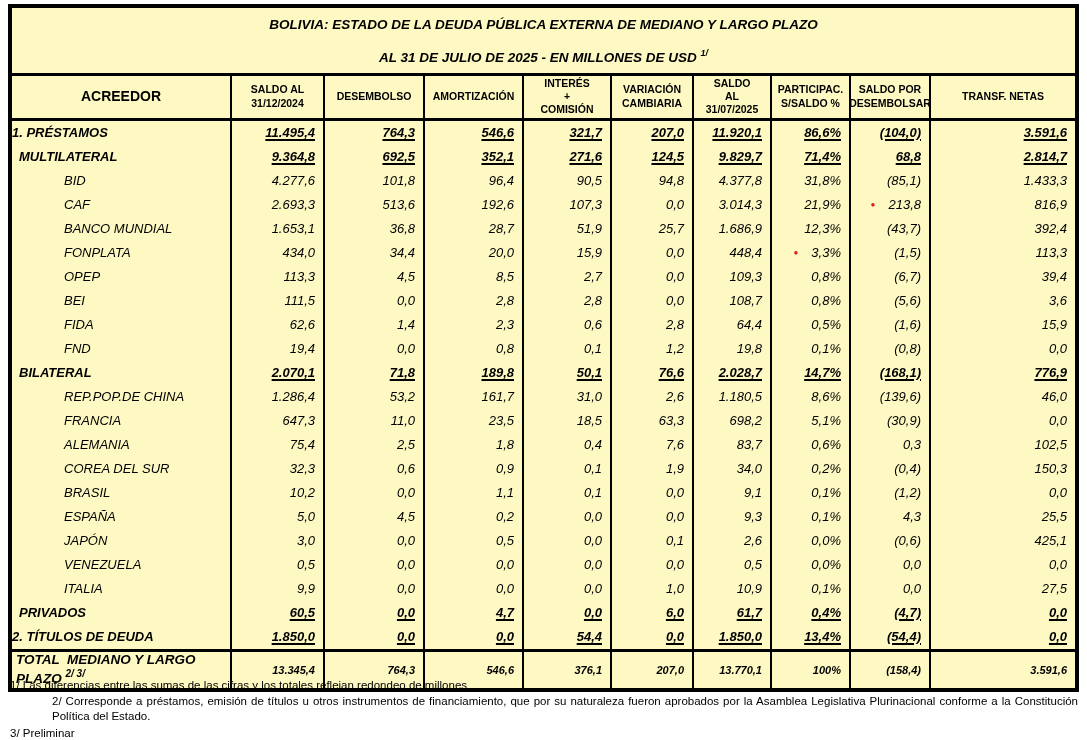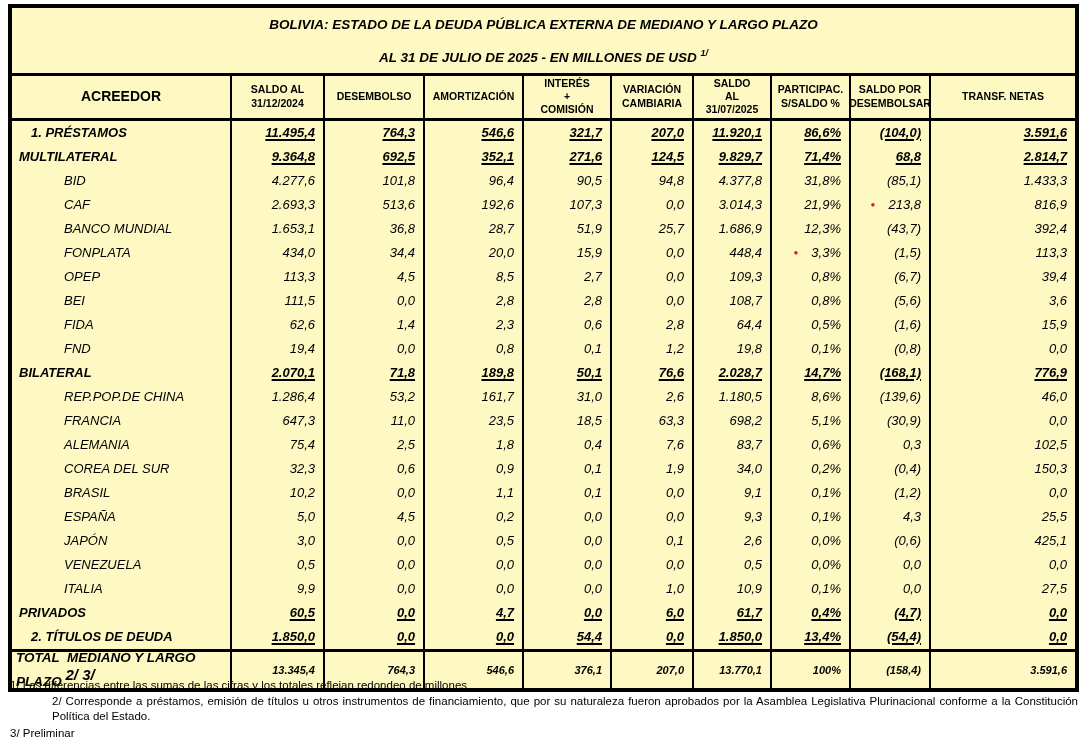--- a/index.html
+++ b/index.html
@@ -60,21 +60,21 @@
   
   .body-rows .trow{height:24px;}
   .body-rows .cell{
     display:flex;
     align-items:center;
     font-style:italic;
     font-size:13px;
   }
   .cell.label{justify-content:flex-start; padding-left:6px; white-space:pre;}
   .cell.num{justify-content:flex-end; padding-right:8px;}
-  .trow.section .cell.label{font-weight:bold; padding-left:19px;}
+  .trow.section .cell.label{font-weight:bold; padding-left:0;}
   .trow.group .cell.label{font-weight:bold; padding-left:7px;}
   .trow.item  .cell.label{padding-left:52px;}
   .trow.section .cell.num, .trow.group .cell.num{font-weight:bold;}
   .trow.section .cell.num .val, .trow.group .cell.num .val{
     text-decoration:underline;
     text-decoration-thickness:1.5px;
     text-underline-offset:2px;
   }
   .red-dot{
     color:#e02020;
@@ -91,21 +91,21 @@
     font-weight:bold;
     font-style:italic;
     font-size:11px;
   }
   .total-row .cell.label{
     white-space:pre-wrap;
     line-height:1.2;
     font-size:13.5px;
     padding-left:4px;
   }
-  .total-row .cell.label sup{font-size:15px;}
+  .total-row .cell.label sup{font-size:10px;}
   
   .footnotes{
     position:absolute;
     left:10px; top:678px;
     width:1068px;
     font-size:11.5px;
     line-height:1.32;
     color:#000;
   }
   .footnotes .fn{margin-bottom:1px;}

